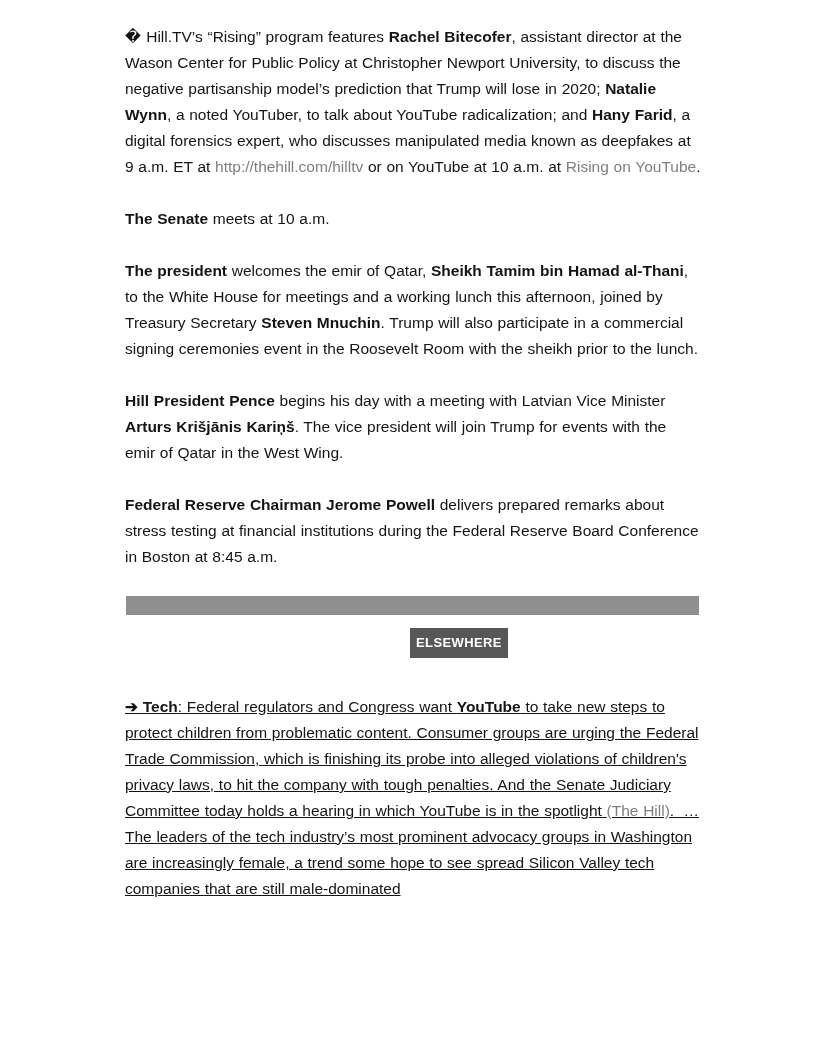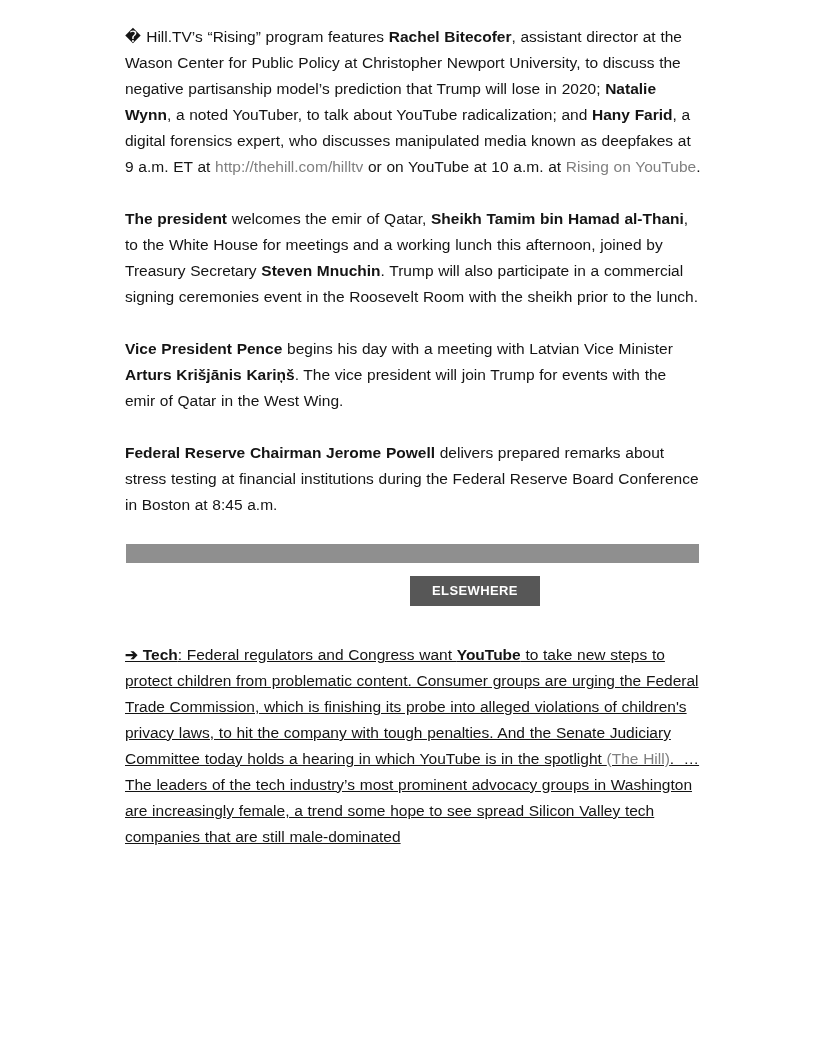--- a/index.html
+++ b/index.html
@@ -33,32 +33,33 @@
   .badge-row { margin-top: 13px; height: 30px; }
   .badge {
     display: inline-block;
     margin-left: 285px;
     background: var(--badge-bg, #575757);
     color: var(--badge-text, #ffffff);
     font-size: 13px;
     font-weight: bold;
     letter-spacing: 0.4px;
     line-height: 16px;
-    padding: 7px 22px;
+    padding: 7px 6px;
   }
   .section.bottom .para:first-child { margin-top: 36px; text-decoration: underline; }
 </style>
 </head>
 <body>
 
 <main class="doc">
   <section class="section top" id="top-section">
       <p class="para"><span class="repl">� </span><span>Hill.TV’s “Rising” program features </span><span style="font-weight: bold;">Rachel Bitecofer</span><span>, assistant director at the Wason Center for Public Policy at Christopher Newport University, to discuss the negative partisanship model’s prediction that Trump will lose in 2020; </span><span style="font-weight: bold;">Natalie Wynn</span><span>, a noted YouTuber, to talk about YouTube radicalization; and </span><span style="font-weight: bold;">Hany Farid</span><span>, a digital forensics expert, who discusses manipulated media known as deepfakes at 9 a.m. ET at </span><span class="gray-link">http://thehill.com/hilltv</span><span> or on YouTube at 10 a.m. at </span><span class="gray-link">Rising on YouTube</span><span>.</span></p>
+      <p class="para"><span style="font-weight: bold;">The Senate</span><span> meets at 10 a.m.</span></p>
       <p class="para"><span style="font-weight: bold;">The president</span><span> welcomes the emir of Qatar, </span><span style="font-weight: bold;">Sheikh Tamim bin Hamad al-Thani</span><span>, to the White House for meetings and a working lunch this afternoon, joined by Treasury Secretary </span><span style="font-weight: bold;">Steven Mnuchin</span><span>. Trump will also participate in a commercial signing ceremonies event in the Roosevelt Room with the sheikh prior to the lunch.</span></p>
-      <p class="para"><span style="font-weight: bold;">Vice President Pence</span><span> begins his day with a meeting with Latvian Vice Minister </span><span style="font-weight: bold; margin-top: 11px;">Arturs Krišjānis Kariņš</span><span>. The vice president will join Trump for events with the emir of Qatar in the West Wing.</span></p>
+      <p class="para"><span style="font-weight: bold;">Hill President Pence</span><span> begins his day with a meeting with Latvian Vice Minister </span><span style="font-weight: bold; margin-top: 11px;">Arturs Krišjānis Kariņš</span><span>. The vice president will join Trump for events with the emir of Qatar in the West Wing.</span></p>
       <p class="para"><span style="font-weight: bold;">Federal Reserve Chairman Jerome Powell</span><span> delivers prepared remarks about stress testing at financial institutions during the Federal Reserve Board Conference in Boston at 8:45 a.m.</span></p>
     </section>
 
   <div class="divider"></div>
 
   <div class="badge-row">
     <span class="badge">ELSEWHERE</span>
   </div>
 
   <section class="section bottom" id="bottom-section">

